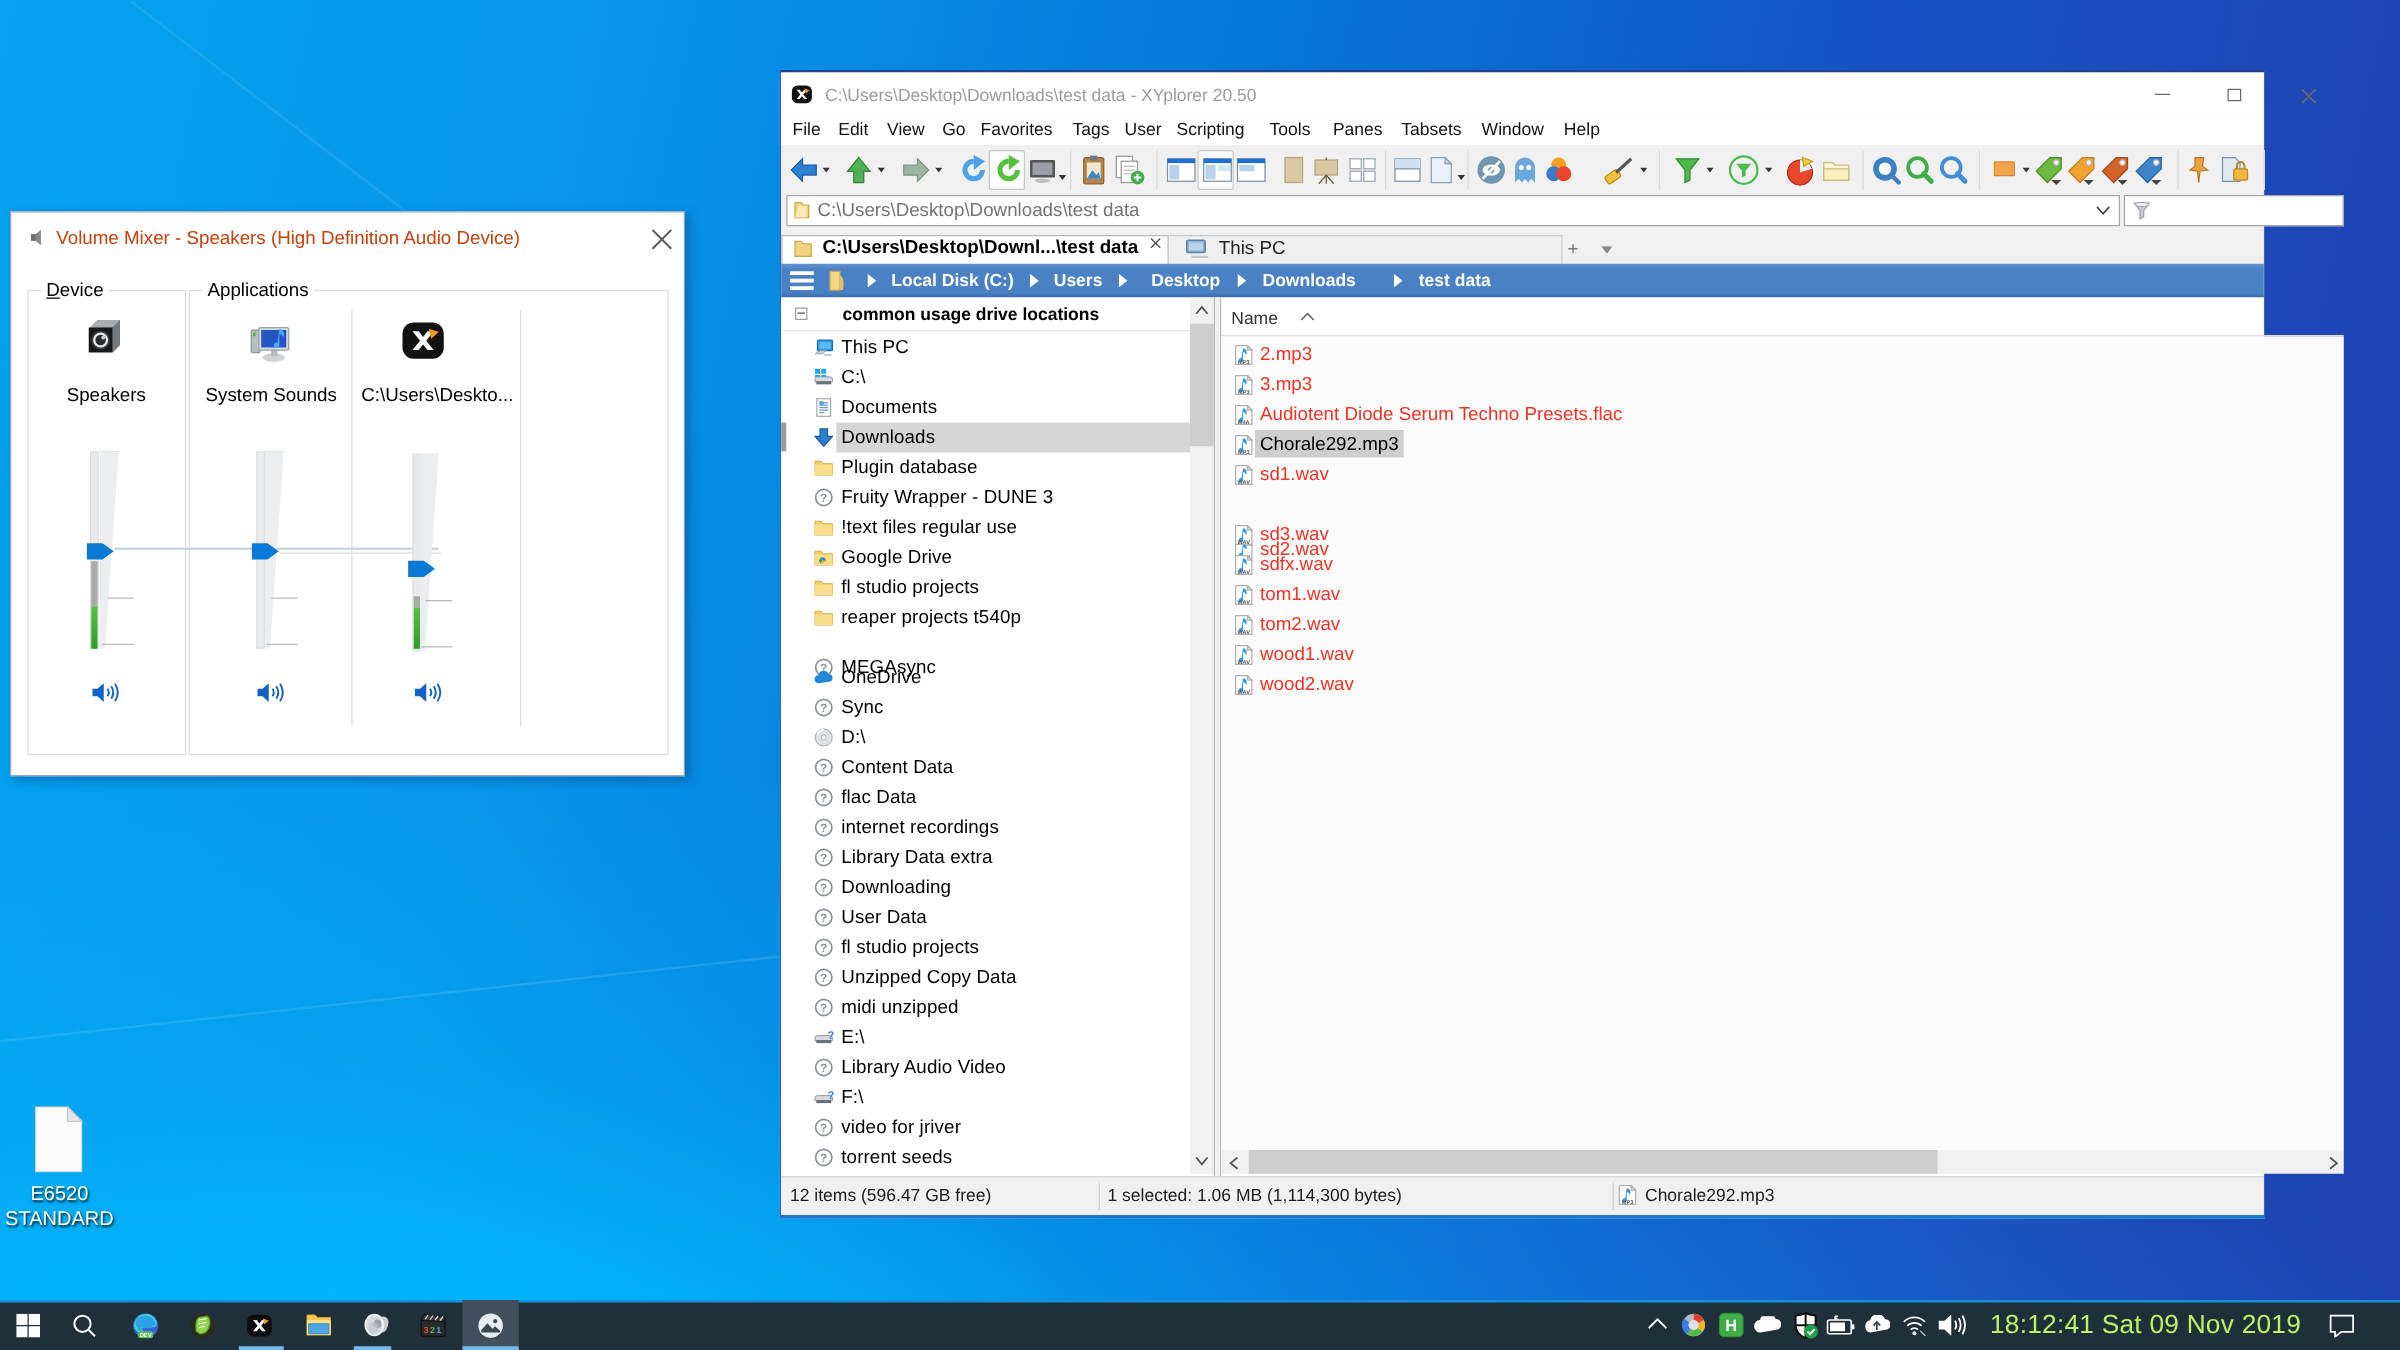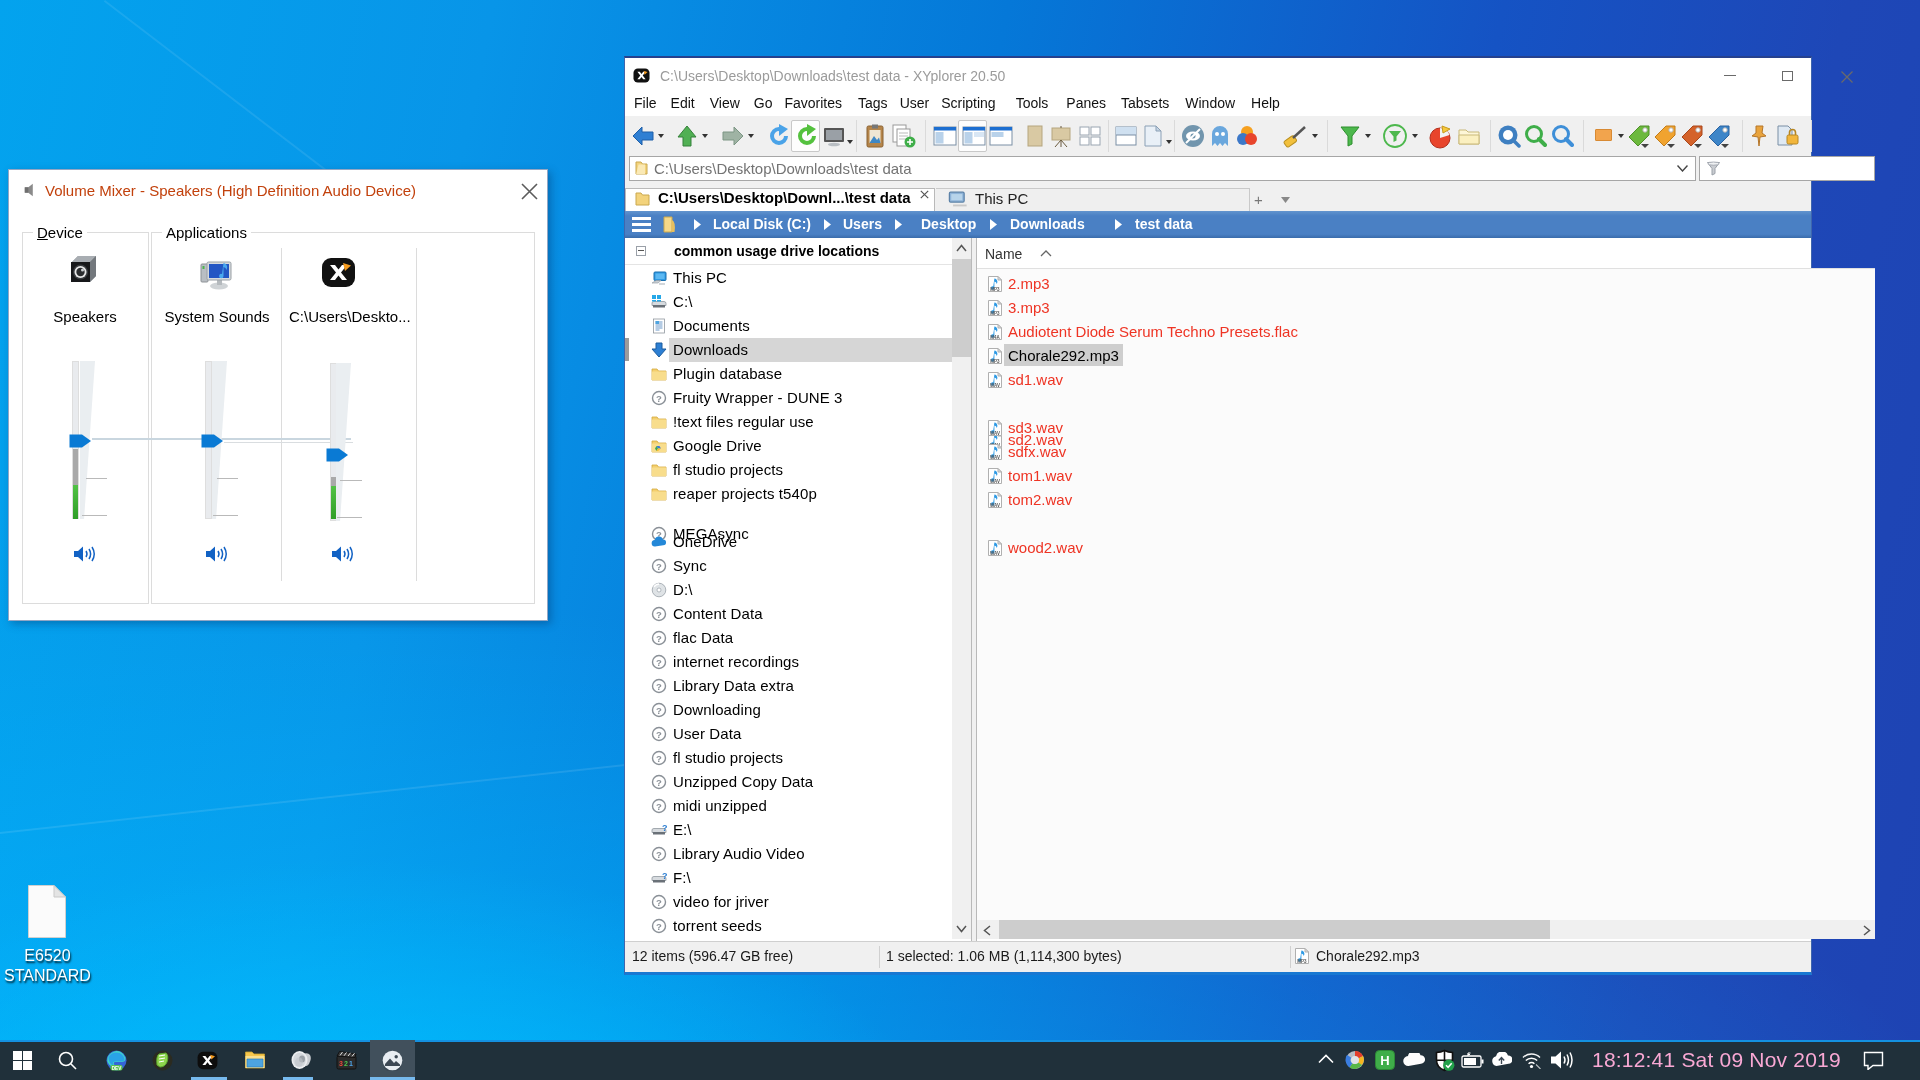--- a/index.html
+++ b/index.html
@@ -874,20 +874,26 @@
           <use href="#f-wav"></use>
         </svg>
         <span class="lbl">tom1.wav</span>
       </div>
   <div class="fl-row" style="top:250px;">
         <svg class="fl-ico" width="16" height="16">
           <use href="#f-wav"></use>
         </svg>
         <span class="lbl">tom2.wav</span>
       </div>
+  <div class="fl-row" style="top:274px;">
+        <svg class="fl-ico" width="16" height="16">
+          <use href="#f-wav"></use>
+        </svg>
+        <span class="lbl">wood1.wav</span>
+      </div>
   <div class="fl-row" style="top:298px;">
         <svg class="fl-ico" width="16" height="16">
           <use href="#f-wav"></use>
         </svg>
         <span class="lbl">wood2.wav</span>
       </div>
 
   <div class="abs" style="left:352px;top:682px;width:898px;height:19px;background:#f0f0f0;"></div>
   <svg class="abs" style="left:358px;top:687px;" width="8" height="11" viewBox="0 0 8 11">
         <path d="M7 1 L1.5 5.5 L7 10" stroke="#555" fill="none" stroke-width="1.5"></path>
@@ -1026,17 +1032,17 @@
       <path d="M15 13.5 L19.5 18" stroke="#fff" stroke-width="1.1" opacity="0.7"></path>
     </svg>
  <svg class="abs" style="left:1549px;top:9px;" width="24" height="22" viewBox="0 0 24 22">
       <path d="M2 7.5 L6.5 7.5 L12 2.5 L12 19.5 L6.5 14.5 L2 14.5 Z" fill="#fff"></path>
       <g fill="none" stroke="#fff" stroke-width="1.5">
         <path d="M15 7.5 q2 3.5 0 7"></path>
         <path d="M18 5.5 q3 5.5 0 11"></path>
         <path d="M21 3.5 q4 7.5 0 15"></path>
       </g>
     </svg>
- <div class="abs" style="left:1592px;top:8px;width:280px;font-size:21px;letter-spacing:0.2px;color:#f9a8d4;white-space:nowrap;">18:12:41 Sat 09 Nov 2019</div>
+ <div class="abs" style="left:1592px;top:8px;width:280px;font-size:21px;letter-spacing:0.2px;color:#bef264;white-space:nowrap;">18:12:41 Sat 09 Nov 2019</div>
  <svg class="abs" style="left:1863px;top:11px;" width="21" height="19" viewBox="0 0 21 19">
       <path d="M1.5 1.5 L19.5 1.5 L19.5 14.5 L10 14.5 L5 18.5 L5 14.5 L1.5 14.5 Z" fill="none" stroke="#fff" stroke-width="1.4"></path>
     </svg>
 </div>
 
 </body></html>

